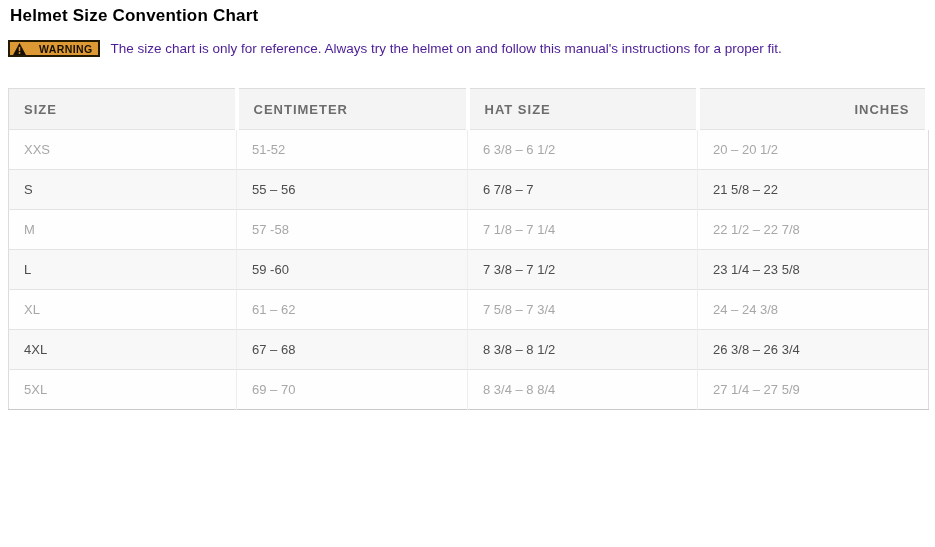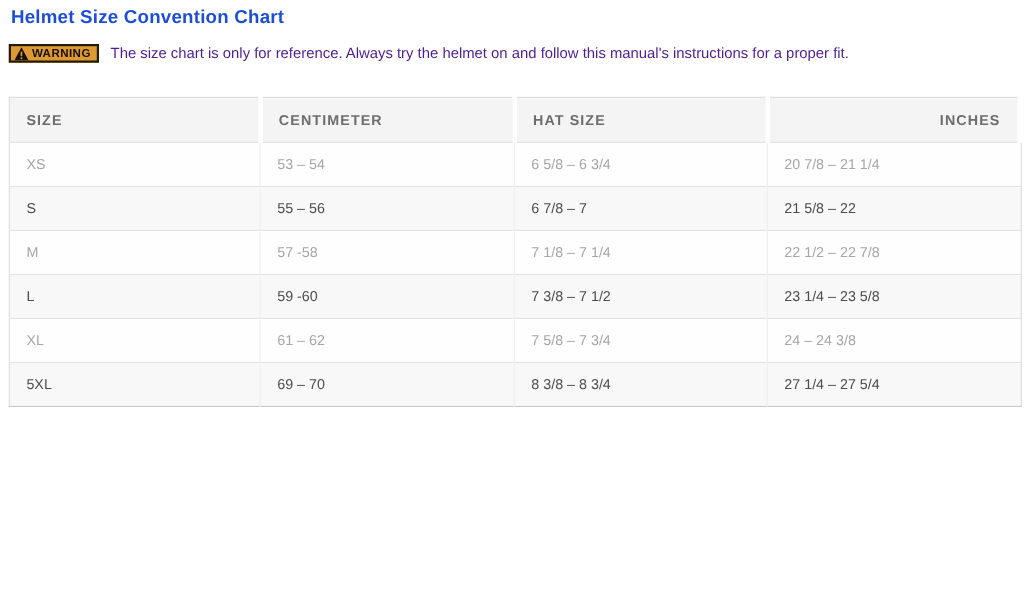--- a/index.html
+++ b/index.html
@@ -9,34 +9,34 @@
     background: #ffffff;
     font-family: "Liberation Sans", sans-serif;
     overflow: hidden;
   }
   .page { position: relative; width: 935px; height: 547px; }
 
   .page-title {
     margin: 6px 0 0 10px;
     font-size: 17px;
     font-weight: 700;
-    color: #1d4ed8;
+    color: #000000;
     letter-spacing: 0.2px;
   }
 
   .warning-row {
     display: flex;
     align-items: center;
     gap: 11px;
     margin: 14px 0 0 8px;
   }
   .warning-badge {
     display: inline-flex;
     align-items: center;
-    gap: 3px;
+    gap: 13px;
     background: #dd9933;
     border: 2px solid #241a02;
     padding: 0 5px 0 3px;
     height: 17px;
     flex: 0 0 auto;
   }
   .warning-badge .tri { display: inline-flex; align-items: center; }
   .warning-badge .label {
     font-size: 10.5px;
     font-weight: 700;
@@ -108,25 +108,25 @@
     </colgroup>
     <thead>
       <tr>
         <th>SIZE</th>
         <th>CENTIMETER</th>
         <th>HAT SIZE</th>
         <th>INCHES</th>
       </tr>
     </thead>
     <tbody>
-        <tr>
-          <td>XS</td>
-          <td>53 – 54</td>
-          <td>6 5/8 – 6 3/4</td>
-          <td>20 7/8 – 21 1/4</td>
+    <tr>
+          <td>XXS</td>
+          <td>51-52</td>
+          <td>6 3/8 – 6 1/2</td>
+          <td>20 – 20 1/2</td>
         </tr>
         <tr>
           <td>S</td>
           <td>55 – 56</td>
           <td>6 7/8 – 7</td>
           <td>21 5/8 – 22</td>
         </tr>
         <tr>
           <td>M</td>
           <td>57 -58</td>
@@ -139,21 +139,27 @@
           <td>7 3/8 – 7 1/2</td>
           <td>23 1/4 – 23 5/8</td>
         </tr>
         <tr>
           <td>XL</td>
           <td>61 – 62</td>
           <td>7 5/8 – 7 3/4</td>
           <td>24 – 24 3/8</td>
         </tr>
         <tr>
+          <td>4XL</td>
+          <td>67 – 68</td>
+          <td>8 3/8 – 8 1/2</td>
+          <td>26 3/8 – 26 3/4</td>
+        </tr>
+        <tr>
           <td>5XL</td>
           <td>69 – 70</td>
-          <td>8 3/8 – 8 3/4</td>
-          <td>27 1/4 – 27 5/4</td>
+          <td>8 3/4 – 8 8/4</td>
+          <td>27 1/4 – 27 5/9</td>
         </tr>
       </tbody>
   </table>
 
 </div>
 
 </body></html>

